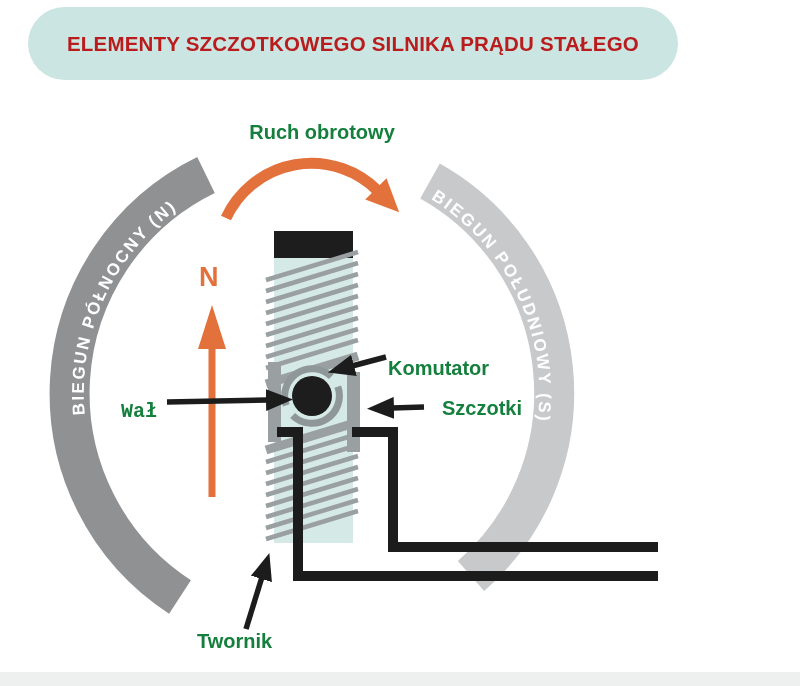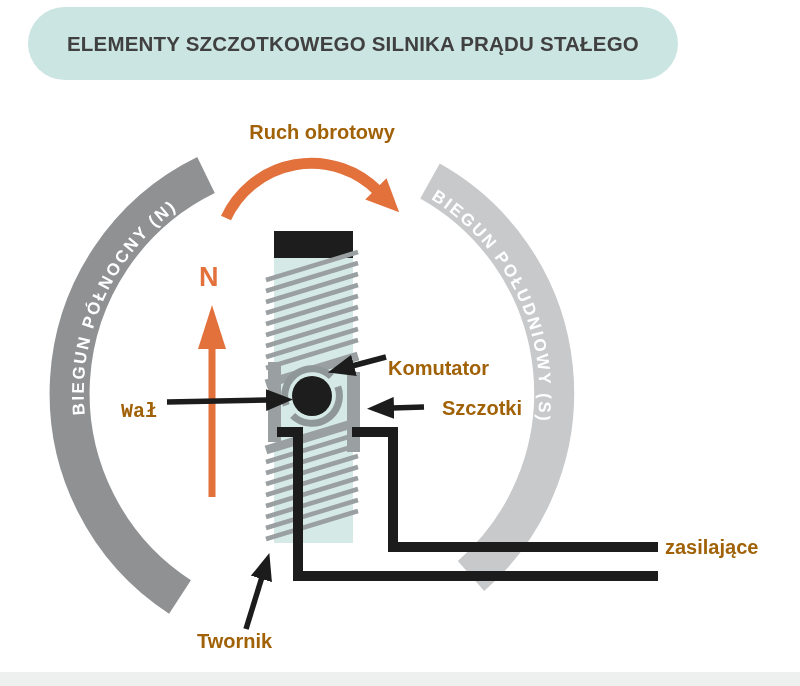--- a/index.html
+++ b/index.html
@@ -8,25 +8,25 @@
     font-family:"Liberation Sans","DejaVu Sans",sans-serif;
   }
   #canvas{position:absolute;left:0;top:0;}
   .banner{
     position:absolute;left:28px;top:7px;width:650px;height:73px;
     background:#cbe5e2;border-radius:37px;
     display:flex;flex-direction:column;align-items:center;justify-content:center;
     text-align:center;
   }
   .banner .line{
-    font-size:20.5px;font-weight:800;color:#404040;line-height:27px;letter-spacing:.2px;
+    font-size:20.5px;font-weight:800;color:#b91c1c;line-height:27px;letter-spacing:.2px;
     white-space:nowrap;
   }
   .lbl{
-    position:absolute;font-size:20px;font-weight:700;color:#a16207;white-space:nowrap;
+    position:absolute;font-size:20px;font-weight:700;color:#15803d;white-space:nowrap;
   }
   .lbl.orange{color:#e2713c;}
   #ruch-obrotowy{left:237px;top:121px;width:170px;text-align:center;}
   #n-letter{left:199px;top:262px;font-size:27px;}
   #komutator{left:388px;top:349px;margin-top:8px;}
   #wal{left:121px;top:400px;font-family:Liberation Mono, monospace;}
   #szczotki{left:442px;top:397px;}
   #twornik{left:197px;top:630px;}
   #zlacza{left:665px;top:533px;line-height:28.5px;}
   .arc-text{
@@ -128,14 +128,13 @@
   <div class="line">ELEMENTY SZCZOTKOWEGO SILNIKA PRĄDU STAŁEGO</div>
 </div>
 
 <div id="ruch-obrotowy" class="lbl">Ruch obrotowy</div>
 <div id="n-letter" class="lbl orange">N</div>
 <div id="komutator" class="lbl">Komutator</div>
 <div id="wal" class="lbl">Wał</div>
 <div id="szczotki" class="lbl">Szczotki</div>
 <div id="twornik" class="lbl">Twornik</div>
 <div id="zlacza" class="lbl">
-  <div>zasilające</div>
 </div>
 
 </body></html>

